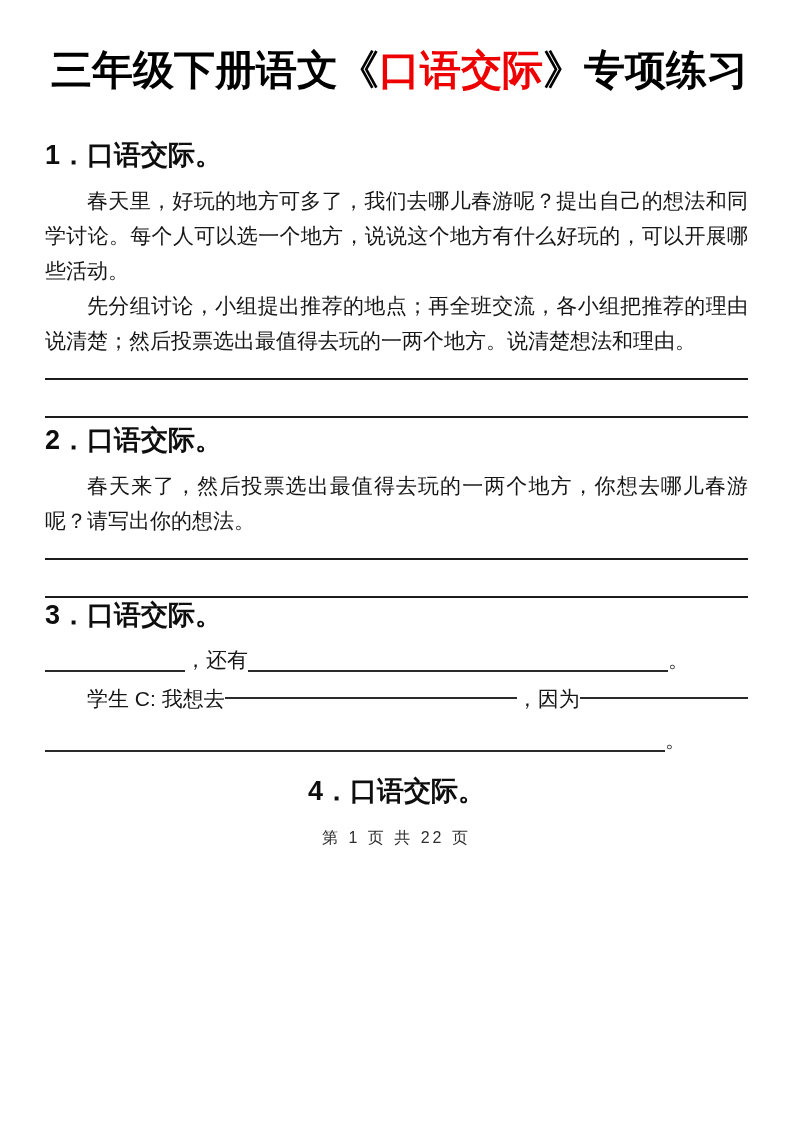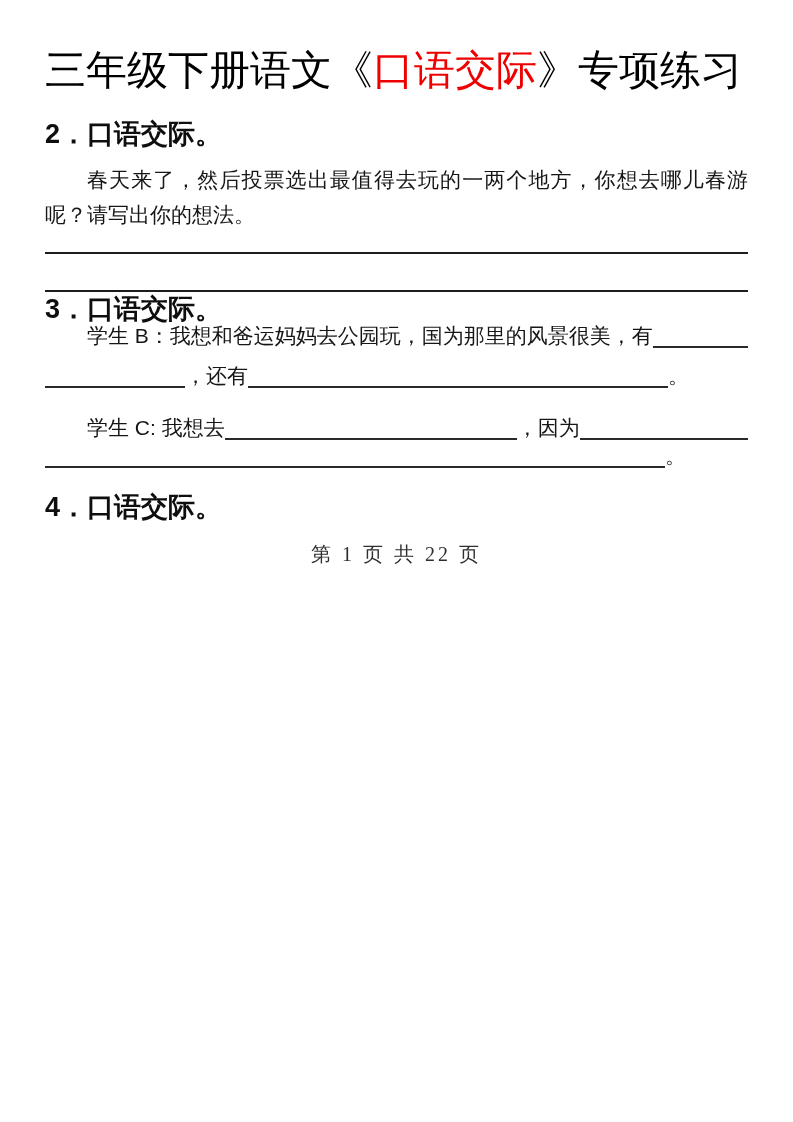--- a/index.html
+++ b/index.html
@@ -17,38 +17,38 @@
   .page {
     width: 703px;
     padding: 0 45px;
     box-sizing: content-box;
   }
   
   .doc-title {
     margin: 40px 0 0 0;
     font-size: 41px;
     line-height: 60px;
-    font-weight: 400;
-    text-align: left;
+    font-weight: 700;
+    text-align: right;
     white-space: nowrap;
     color: #000000;
     letter-spacing: 0;
   }
   
   .sec-heading {
     font-size: 27px;
     line-height: 34px;
     font-weight: bold;
     color: #0e0e0e;
     margin: 0;
   }
   .sec1 .sec-heading { margin-top: 38px; }
-  .sec2 .sec-heading { margin-top: 17px; }
+  .sec2 .sec-heading { margin-top: 5px; }
   .sec3 .sec-heading { }
-  .sec4 .sec-heading { margin-top: 22px; }
+  .sec4 .sec-heading { margin-top: 22px; text-align: center; }
   
   .para {
     margin: 11px 0 0 0;
     font-size: 21px;
     line-height: 35px;
     text-align: justify;
     text-indent: 2em;
     color: #161616;
   }
   .para.follow { margin-top: 0; }
@@ -75,58 +75,61 @@
   }
   .fill-line .indent { padding-left: 42px; }
   .blank {
     border-bottom: 2px solid #2a2a2a;
     height: 0;
     flex: 0 0 auto;
   }
   .blank.grow { flex: 1 1 auto; }
   .fl-b1 { margin-top: -12px; height: 34px; }
   .fl-b2 { height: 40px; }
-  .fl-c1 { height: 52px; }
+  .fl-c1 { height: 52px; align-items: center; }
   .fl-c2 { height: 28px; }
   .w140 { width: 140px; }
   .w292 { width: 292px; }
   .w620 { width: 620px; }
   
   .footer {
     margin-top: 20px;
     text-align: center;
-    font-family: Liberation Serif, serif;
-    font-size: 20px;
+    font-family: Liberation Sans, sans-serif;
+    font-size: 16px;
     line-height: 20px;
     letter-spacing: 3px;
     color: #2e2e2e;
   }
 </style>
 </head>
 <body>
 
 <div class="page">
 
   <h1 class="doc-title"><span>三年级下册语文《</span><span style="color: rgb(238, 0, 0);">口语交际</span><span>》专项练习</span></h1>
 
+  <section class="sec1">
+    <h2 class="sec-heading">1．口语交际。</h2>
+    <p class="para">春天里，好玩的地方可多了，我们去哪儿春游呢？提出自己的想法和同学讨论。每个人可以选一个地方，说说这个地方有什么好玩的，可以开展哪些活动。</p>
+    <p class="para follow">先分组讨论，小组提出推荐的地点；再全班交流，各小组把推荐的理由说清楚；然后投票选出最值得去玩的一两个地方。说清楚想法和理由。</p>
+    <div class="ans-line-a"></div>
+    <div class="ans-line-b"></div>
+  </section>
 
   <section class="sec2">
     <h2 class="sec-heading">2．口语交际。</h2>
     <p class="para">春天来了，然后投票选出最值得去玩的一两个地方，你想去哪儿春游呢？请写出你的想法。</p>
     <div class="ans-line-a"></div>
     <div class="ans-line-b"></div>
   </section>
 
   <section class="sec3">
     <h2 class="sec-heading">3．口语交际。</h2>
 
-    <div class="fill-line fl-b1">
-      <span class="txt indent">学生 B：我想和爸运妈妈去公园玩，国为那里的风景很美，有</span>
-      <span class="blank grow"></span>
-    </div>
     <div class="fill-line fl-b2">
       <span class="blank w140"></span>
       <span class="txt">，还有</span>
       <span class="blank grow" style="max-width:420px"></span>
       <span class="txt">。</span>
     </div>
     <div class="fill-line fl-c1">
       <span class="txt indent">学生 C: 我想去</span>
       <span class="blank w292"></span>
       <span class="txt">，因为</span>

